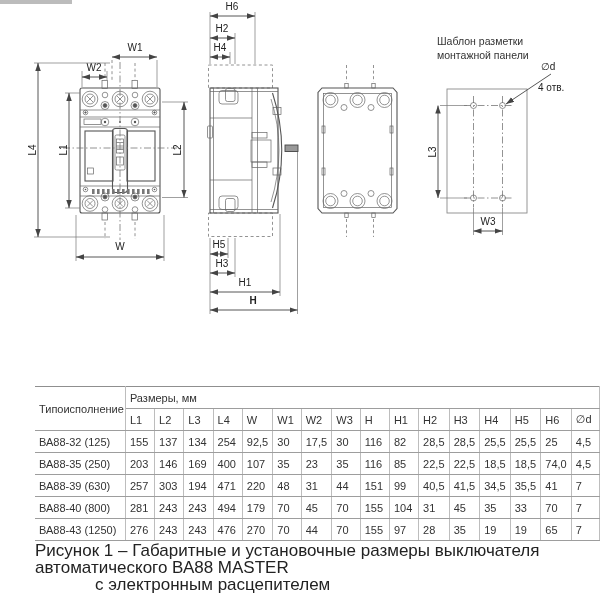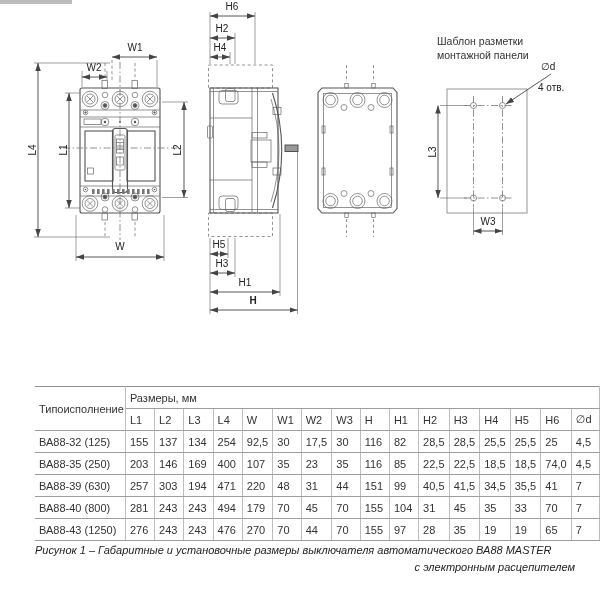--- a/index.html
+++ b/index.html
@@ -20,22 +20,22 @@
   .lite{stroke:#8a8a8a;fill:none;stroke-width:0.9;}
 
   #dim-table{position:absolute;left:35px;top:386px;border-collapse:collapse;table-layout:fixed;
              font-size:11px;color:#333;border-top:1px solid #8f8f8f;}
   #dim-table th,#dim-table td{border-right:1px solid #bdbdbd;border-bottom:1px solid #9d9d9d;
              font-weight:normal;text-align:left;padding:2px 1px 2px 4px;white-space:nowrap;overflow:hidden;
              height:17px;vertical-align:middle;}
   #dim-table .c-model{width:78px;}
   #dim-table th.dimcol,#dim-table td{width:27px;}
   #dim-table td.model{width:78px;}
-  #caption{position:absolute;left:35px;top:542px;font-size:11px;color:#222;line-height:17px;width:540px;font-style:italic;}
-  #caption .l2{margin-left:60px;text-align:right;}
+  #caption{position:absolute;left:35px;top:542px;font-size:17px;color:#222;line-height:17px;width:540px;}
+  #caption .l2{margin-left:60px;}
 </style>
 </head>
 <body>
 
 <div id="page">
   <div id="top-artifact"></div>
 
   <div id="drawing-area">
   <svg width="600" height="380" viewBox="0 0 600 380">
     <defs>

